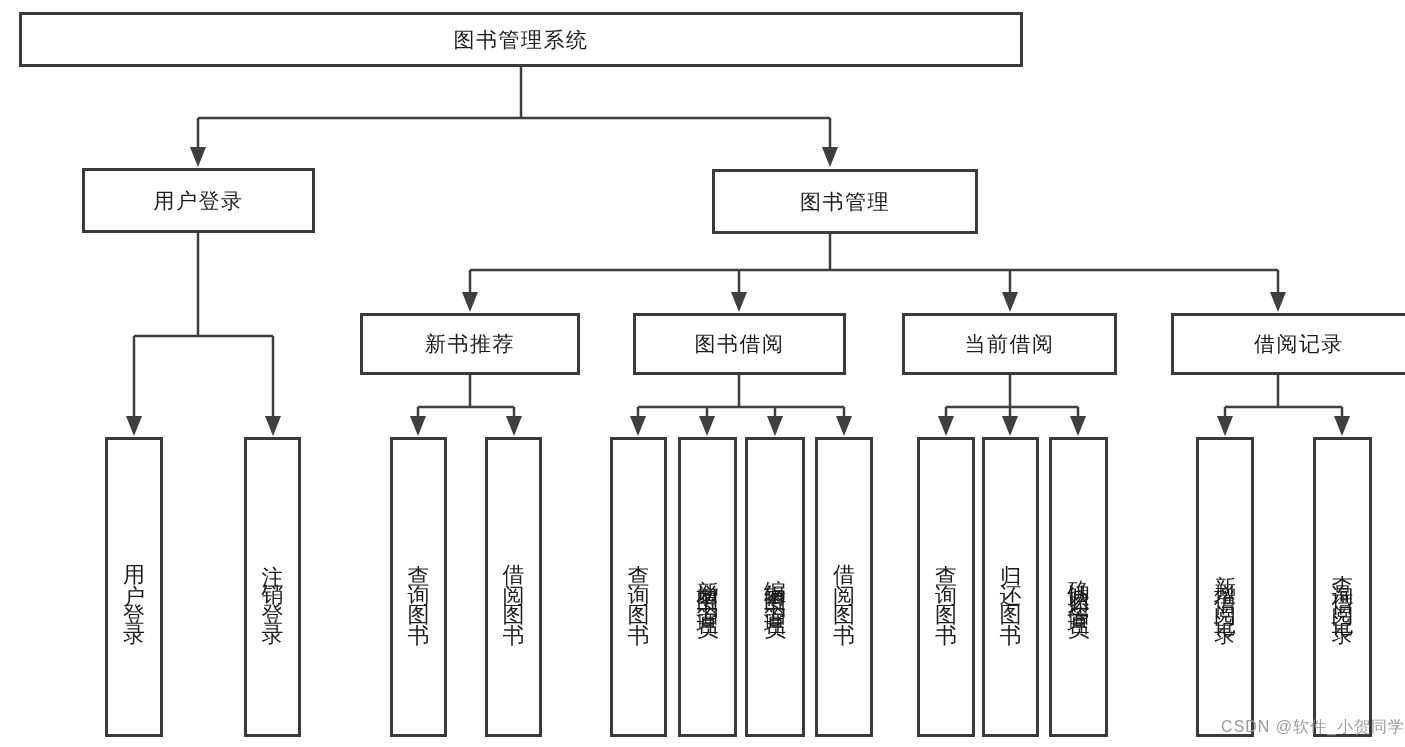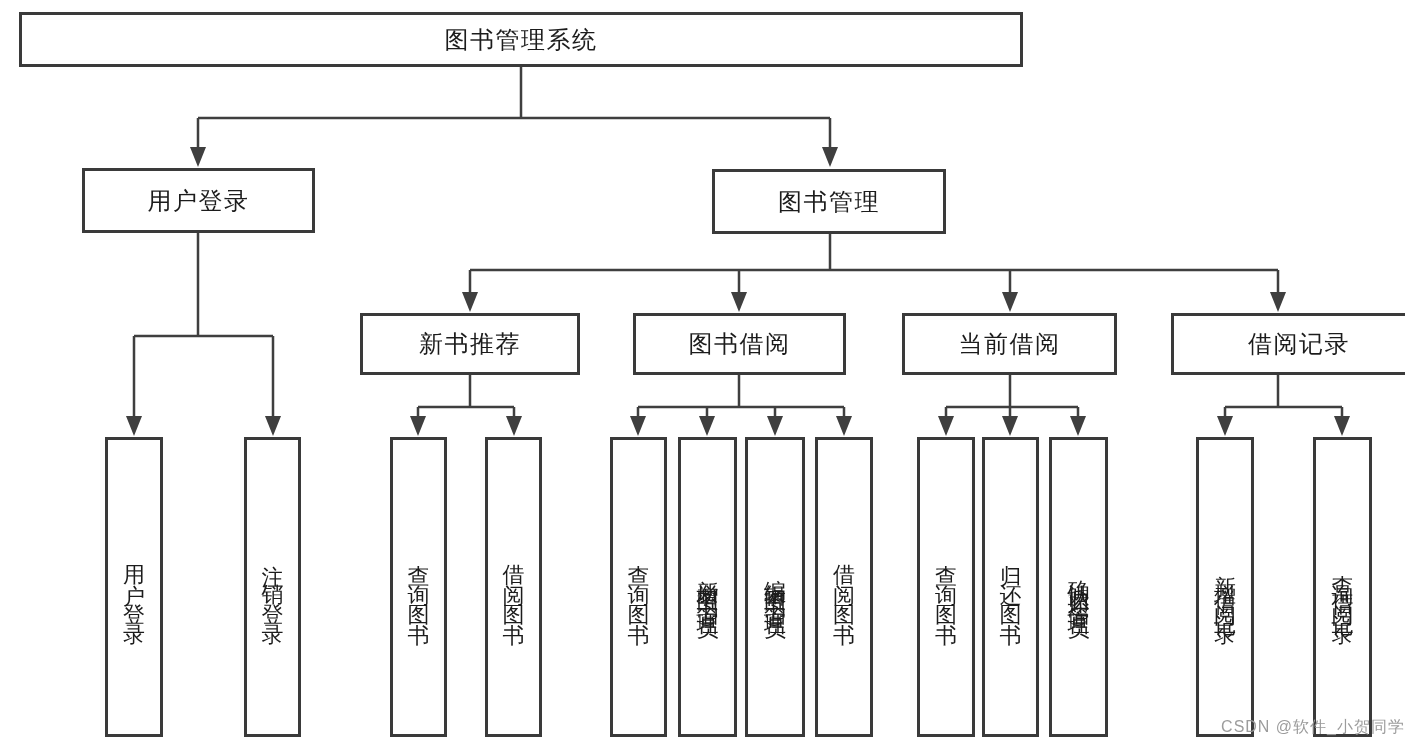--- a/index.html
+++ b/index.html
@@ -10,34 +10,34 @@
     font-family:"Liberation Sans", sans-serif;
     overflow:hidden;
   }
   .wires{position:absolute;left:0;top:0;width:1405px;height:747px;}
   .node{
     position:absolute;box-sizing:border-box;
     background:#ffffff;border:3px solid #3a3a3a;
     display:flex;align-items:center;justify-content:center;
     color:#1c1c1c;
   }
-  .h-label{font-size:24px;letter-spacing:1.5px;white-space:nowrap;}
+  .h-label{font-size:21px;letter-spacing:1.5px;white-space:nowrap;}
   .leaf .v{
     writing-mode:vertical-rl;
     font-size:22px;
     line-height:1;
   }
   .leaf .v.spread{letter-spacing:0.9em;}
   .leaf .v.mid{letter-spacing:0.45em;}
   .leaf .v.long{letter-spacing:0.25em;}
   
   .n-root{left:19px;top:12px;width:1004px;height:55px;}
   
   .n-user{left:82px;top:168px;width:233px;height:65px;}
-  .n-mgmt{left:712px;top:169px;width:234px;height:65px;}
+  .n-mgmt{left:712px;top:169px;width:266px;height:65px;}
   
   .n-nb{left:360px;top:313px;width:220px;height:62px;}
   .n-bb{left:633px;top:313px;width:213px;height:62px;}
   .n-cb{left:902px;top:313px;width:215px;height:62px;text-align:right;}
   .n-rr{left:1171px;top:313px;width:256px;height:62px;}
   
   .leaf{top:437px;height:300px;}
   .n-u1{left:105px;width:58px;}
   .n-u2{left:244px;width:57px;}
   .n-nb1{left:390px;width:57px;}

